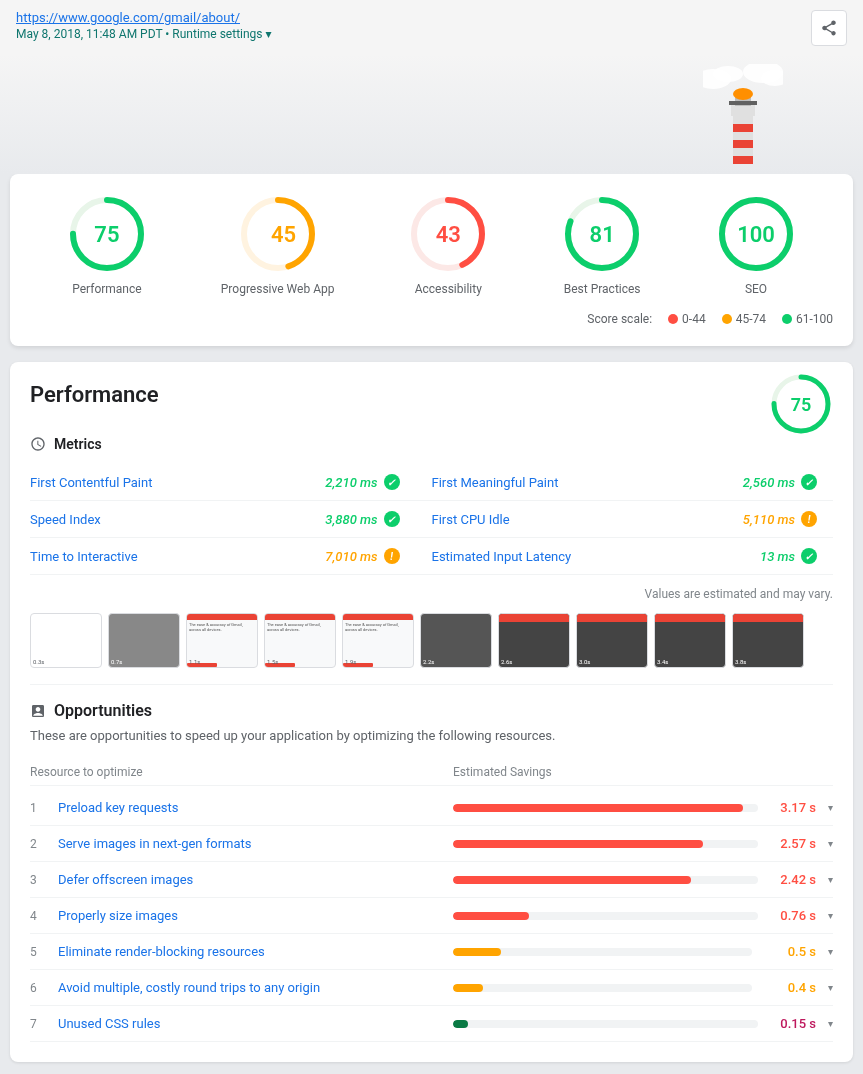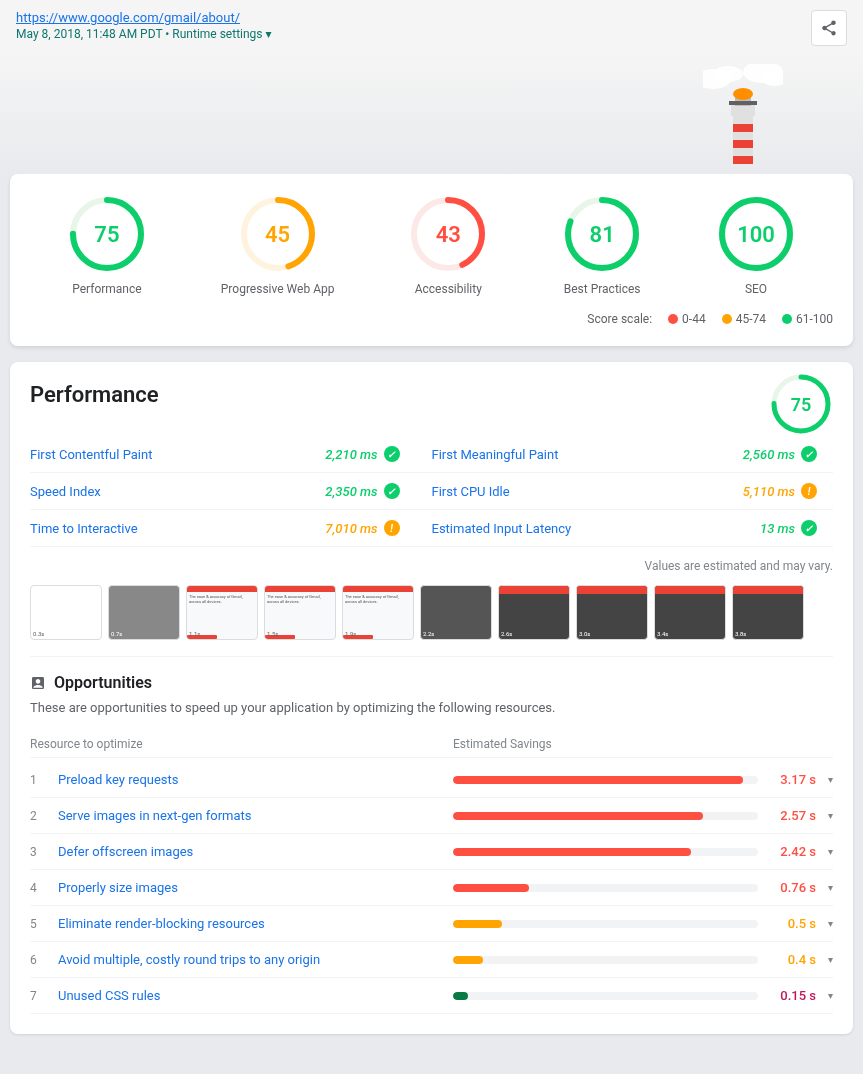--- a/index.html
+++ b/index.html
@@ -133,21 +133,21 @@
       padding: 10px 16px 10px 0;
       border-bottom: 1px solid #f1f3f4;
       text-align: right;
     }
     .metric-row:nth-child(odd) { padding-right: 32px; }
     .metric-name { font-size: 13px; color: #1a73e8; }
     .metric-value-wrap { display: flex; align-items: center; gap: 6px; font-style: italic; }
     .metric-value { font-size: 13px; font-weight: 500; }
     .metric-icon { width: 16px; height: 16px; border-radius: 50%; display: flex; align-items: center; justify-content: center; font-size: 10px; color: white; font-weight: bold; flex-shrink: 0; }
     .green { color: #0cce6b; }
-    .orange { color: #ffa400; }
+    .orange { color: #ffa400; margin-left: 6px; }
     .red { color: #ff4e42; }
     .bg-green { background: #0cce6b; }
     .bg-orange { background: #ffa400; }
 
     .values-note {
       text-align: right;
       font-size: 12px;
       color: #80868b;
       margin: 12px 0;
     }
@@ -376,20 +376,26 @@
         <svg width="64" height="64" viewBox="0 0 64 64" style="transform:rotate(-90deg)">
           <circle cx="32" cy="32" r="27" fill="none" stroke="#e8f5e9" stroke-width="5"></circle>
           <circle cx="32" cy="32" r="27" fill="none" stroke="#0cce6b" stroke-width="5" stroke-dasharray="169.6" stroke-dashoffset="42.4" stroke-linecap="round"></circle>
         </svg>
         <span style="position:absolute;top:50%;left:50%;transform:translate(-50%,-50%);font-size:18px;font-weight:600;color:#0cce6b;">75</span>
       </div>
     </div>
     <h2 class="section-title">Performance</h2>
   </div>
 
+  <div class="metrics-header">
+    <svg width="16" height="16" viewBox="0 0 24 24" fill="#5f6368">
+      <path d="M11.99 2C6.47 2 2 6.48 2 12s4.47 10 9.99 10C17.52 22 22 17.52 22 12S17.52 2 11.99 2zM12 20c-4.42 0-8-3.58-8-8s3.58-8 8-8 8 3.58 8 8-3.58 8-8 8zm.5-13H11v6l5.25 3.15.75-1.23-4.5-2.67V7z"></path>
+    </svg>
+    <span>Metrics</span>
+  </div>
 
   <div class="metrics-grid">
 
     <div class="metric-row">
       <span class="metric-name">First Contentful Paint</span>
       <div class="metric-value-wrap">
         <span class="metric-value green">2,210 ms</span>
         <div class="metric-icon bg-green">✓</div>
       </div>
     </div>
@@ -397,21 +403,21 @@
       <span class="metric-name">First Meaningful Paint</span>
       <div class="metric-value-wrap">
         <span class="metric-value green">2,560 ms</span>
         <div class="metric-icon bg-green">✓</div>
       </div>
     </div>
 
     <div class="metric-row">
       <span class="metric-name">Speed Index</span>
       <div class="metric-value-wrap">
-        <span class="metric-value green">2,350 ms</span>
+        <span class="metric-value green">3,880 ms</span>
         <div class="metric-icon bg-green">✓</div>
       </div>
     </div>
     <div class="metric-row">
       <span class="metric-name">First CPU Idle</span>
       <div class="metric-value-wrap">
         <span class="metric-value orange">5,110 ms</span>
         <div class="metric-icon bg-orange">!</div>
       </div>
     </div>

